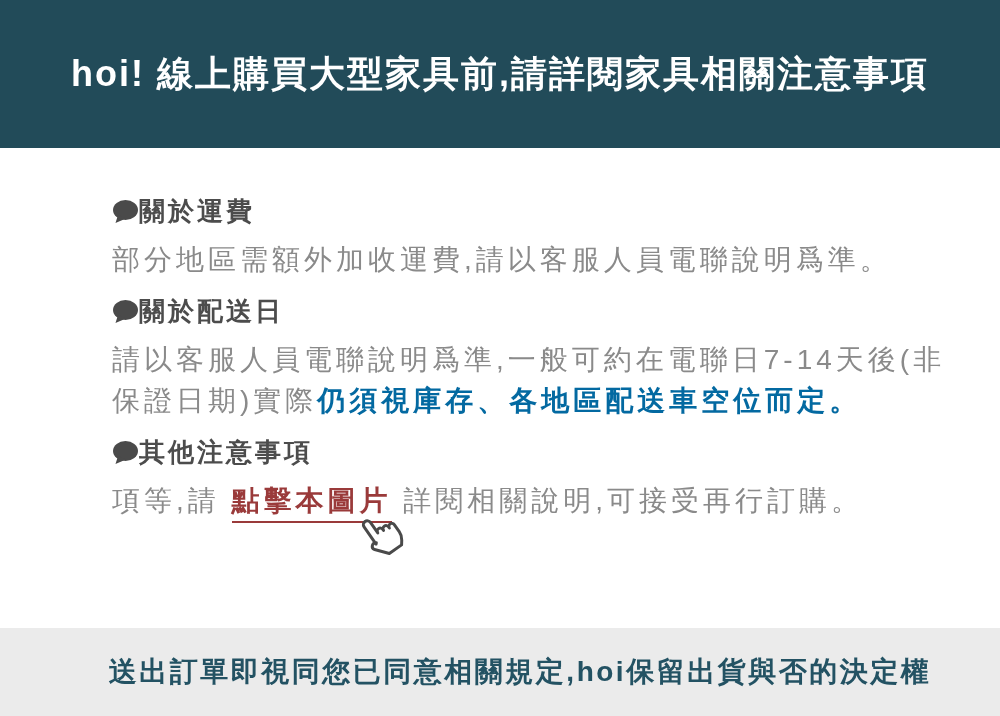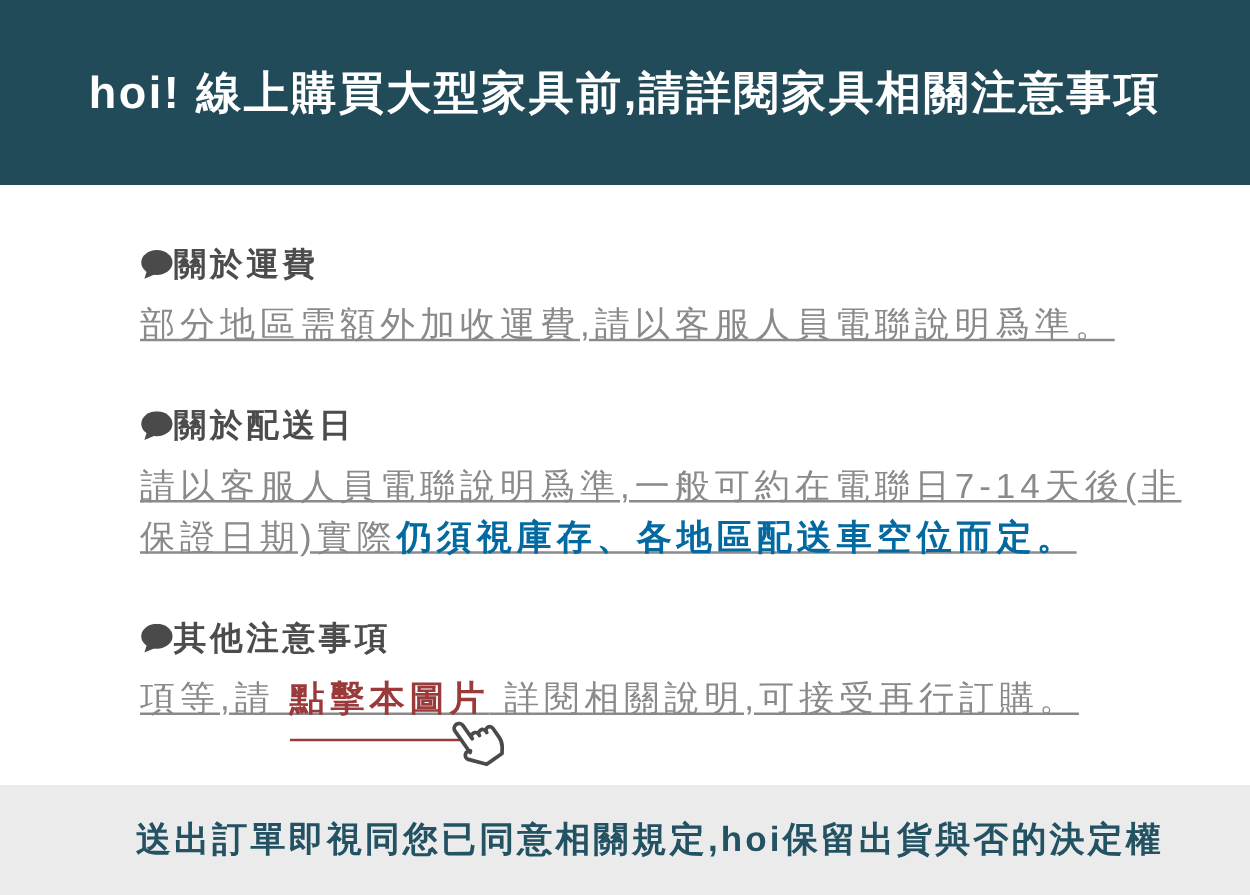--- a/index.html
+++ b/index.html
@@ -26,53 +26,52 @@
     font-size: 36px;
     font-weight: bold;
     letter-spacing: 2px;
     white-space: nowrap;
   }
 
   
   .content {
     padding: 46px 90px 0 112px;
   }
-  .notice-section + .notice-section { margin-top: 43px; }
+  .notice-section + .notice-section { margin-top: 14px; }
   .sec-head {
     display: flex;
     align-items: center;
     gap: 0;
     margin-bottom: 10px;
   }
   .bubble { width: 27px; height: 24px; flex: 0 0 auto; display: block; }
   .sec-title {
     font-size: 26px;
     font-weight: bold;
     color: #4c4c4c;
     letter-spacing: 3px;
     white-space: nowrap;
   }
   .body-line {
     font-size: 28px;
     line-height: 41px;
     color: #8a8a8a;
     letter-spacing: 4px;
     white-space: nowrap;
-    text-decoration: underline;
   }
   .red-bold {
     color: #0369a1;
     font-weight: bold;
   }
   .red-link {
     color: #9a3a3a;
     font-weight: bold;
     text-decoration: none;
     border-bottom: 2px solid #9a3a3a;
-    padding-bottom: 17px;
+    padding-bottom: 5px;
     position: relative;
     cursor: pointer;
     text-align: right;
   }
   .hand-wrap {
     position: absolute;
     left: calc(100% - 34px);
     top: 26px;
     width: 48px;
     height: 48px;

